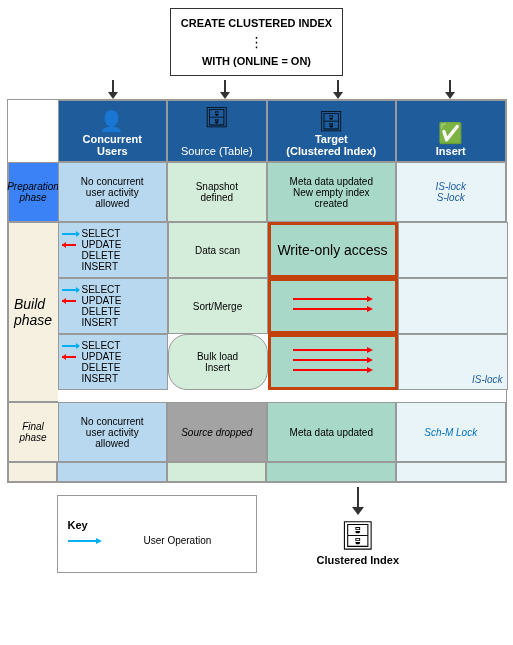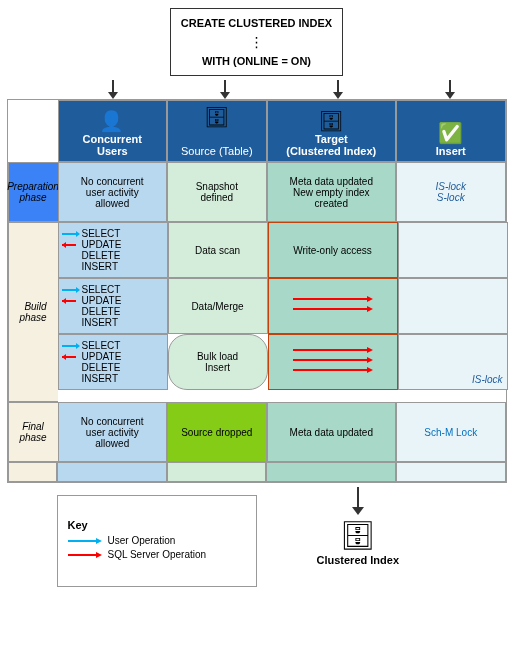--- a/index.html
+++ b/index.html
@@ -97,40 +97,40 @@
       display: flex;
       flex-direction: column;
       flex: 1;
     }
     .build-sub-row {
       display: flex;
       flex-direction: row;
     }
     .build-concurrent { background: #b8d8f0; width: 110px; border: 1px solid #999; padding: 5px 3px; font-size: 10px; display: flex; flex-direction: column; align-items: flex-start; justify-content: center; }
     .build-source { background: #d4edda; width: 100px; border: 1px solid #999; padding: 5px 3px; font-size: 10px; display: flex; align-items: center; justify-content: center; text-align: center; }
-    .build-target { background: #a8d8c8; width: 130px; border: 1px solid #c2410c; padding: 5px 3px; font-size: 10px; display: flex; align-items: center; justify-content: center; text-align: center; }
+    .build-target { background: #a8d8c8; width: 130px; border: 3px solid #c2410c; padding: 5px 3px; font-size: 14px; display: flex; align-items: center; justify-content: center; text-align: center; }
     .build-locking { background: #e8f4f8; width: 110px; border: 1px solid #999; padding: 5px 3px; font-size: 10px; display: flex; align-items: center; justify-content: center; color: #1f5c9c; }
 
     
     .final-concurrent { background: #b8d8f0; width: 110px; min-height: 60px; }
-    .final-source { background: #84cc16; width: 100px; min-height: 60px; }
+    .final-source { background: #a3a3a3; width: 100px; min-height: 60px; font-style: italic; }
     .final-target { background: #a8d8c8; width: 130px; min-height: 60px; }
     .final-locking { background: #e8f4f8; width: 110px; min-height: 60px; color: #0070c0; }
 
     
     .key-section {
       border: 1px solid #999;
       padding: 23px 10px;
       margin-top: 8px;
       width: 200px;
       align-self: flex-start;
       margin-left: 50px;
     }
     .key-title { font-weight: bold; font-size: 11px; margin-bottom: 4px; }
-    .key-item { display: flex; align-items: center; margin-bottom: 3px; font-size: 10px; }
+    .key-item { display: flex; align-items: center; margin-bottom: 3px; font-size: 10px; gap: 36px; }
 
     .select-row {
       display: flex;
       align-items: center;
       font-size: 10px;
     }
 
     
     .diagram-wrapper {
       display: flex;
@@ -236,21 +236,21 @@
       <div class="cell prep-target">
         <span>Meta data updated<br>New empty index<br>created</span>
       </div>
       <div class="cell prep-locking">
         <span style="color:#1f5c9c; font-style:italic;">IS-lock<br>S-lock</span>
       </div>
     </div>
 
     <div class="build-row-wrapper">
       <div class="build-phase-label-cell" style="min-height:180px;">
-        <span style="font-size:10px; font-style:italic; text-align:right;">Build<br>phase</span>
+        <span style="font-size:14px; font-style:italic; text-align:left;">Build<br>phase</span>
       </div>
       <div class="build-inner">
 
         <div class="build-sub-row">
           <div class="build-concurrent" style="min-height:55px; flex-direction:column; position:relative;">
 
             <div class="select-row">
               <svg width="18" height="10" style="margin-right:2px;">
                   <line x1="0" y1="5" x2="14" y2="5" stroke="#00b0f0" stroke-width="2"></line>
                   <polygon points="14,2 18,5 14,8" fill="#00b0f0"></polygon>
@@ -289,21 +289,21 @@
               <svg width="18" height="10" style="margin-right:2px;">
                   <line x1="14" y1="5" x2="0" y2="5" stroke="#ff0000" stroke-width="2"></line>
                   <polygon points="4,2 0,5 4,8" fill="#ff0000"></polygon>
                 </svg>
               <span>UPDATE</span>
             </div>
             <div style="margin-left:20px;">DELETE</div>
             <div style="margin-left:20px;">INSERT</div>
           </div>
           <div class="build-source" style="min-height:55px;">
-            <span>Data/Merge</span>
+            <span>Sort/Merge</span>
           </div>
           <div class="build-target" style="min-height:55px; position:relative;">
 
             <svg width="80" height="30" style="position:absolute;">
               <line x1="0" y1="8" x2="74" y2="8" stroke="#ff0000" stroke-width="2"></line>
               <polygon points="74,5 80,8 74,11" fill="#ff0000"></polygon>
               <line x1="0" y1="18" x2="74" y2="18" stroke="#ff0000" stroke-width="2"></line>
               <polygon points="74,15 80,18 74,21" fill="#ff0000"></polygon>
             </svg>
           </div>
@@ -357,21 +357,21 @@
       <div class="cell final-concurrent" style="min-height:60px;">
         <span>No concurrent<br>user activity<br>allowed</span>
       </div>
       <div class="cell final-source" style="min-height:60px;">
         <span>Source dropped</span>
       </div>
       <div class="cell final-target" style="min-height:60px;">
         <span>Meta data updated</span>
       </div>
       <div class="cell final-locking" style="min-height:60px;">
-        <span style="color:#0070c0; ">Sch-M Lock</span>
+        <span style="color:#0070c0; font-style:italic;">Sch-M Lock</span>
       </div>
     </div>
 
     <div style="display:flex; flex-direction:row;">
       <div style="width:50px; background:#f5f0e0; border:1px solid #999; height:20px;"></div>
       <div style="width:110px; background:#b8d8f0; border:1px solid #999; height:20px;"></div>
       <div style="width:100px; background:#d4edda; border:1px solid #999; height:20px;"></div>
       <div style="width:130px; background:#a8d8c8; border:1px solid #999; height:20px;"></div>
       <div style="width:110px; background:#e8f4f8; border:1px solid #999; height:20px;"></div>
     </div>
@@ -382,27 +382,20 @@
 
     <div class="key-section">
       <div class="key-title">Key</div>
       <div class="key-item">
         <svg width="34" height="10" style="margin-right:6px;">
           <line x1="0" y1="5" x2="28" y2="5" stroke="#00b0f0" stroke-width="2"></line>
           <polygon points="28,2 34,5 28,8" fill="#00b0f0"></polygon>
         </svg>
         <span>User Operation</span>
       </div>
-      <div class="key-item">
-        <svg width="34" height="10" style="margin-right:6px;">
-          <line x1="0" y1="5" x2="28" y2="5" stroke="#ff0000" stroke-width="2"></line>
-          <polygon points="28,2 34,5 28,8" fill="#ff0000"></polygon>
-        </svg>
-        <span>SQL Server Operation</span>
-      </div>
     </div>
 
     <div style="display:flex; flex-direction:column; align-items:center; margin-left:60px; margin-top:0;">
       <div style="width:2px; height:20px; background:#333;"></div>
       <div style="width:0; height:0; border-left:6px solid transparent; border-right:6px solid transparent; border-top:8px solid #333;"></div>
       <div style="font-size:28px; margin-top:4px;">🗄</div>
       <div style="font-weight:bold; font-size:11px; text-align:center; margin-top:2px;">Clustered Index</div>
     </div>
 
   </div>

